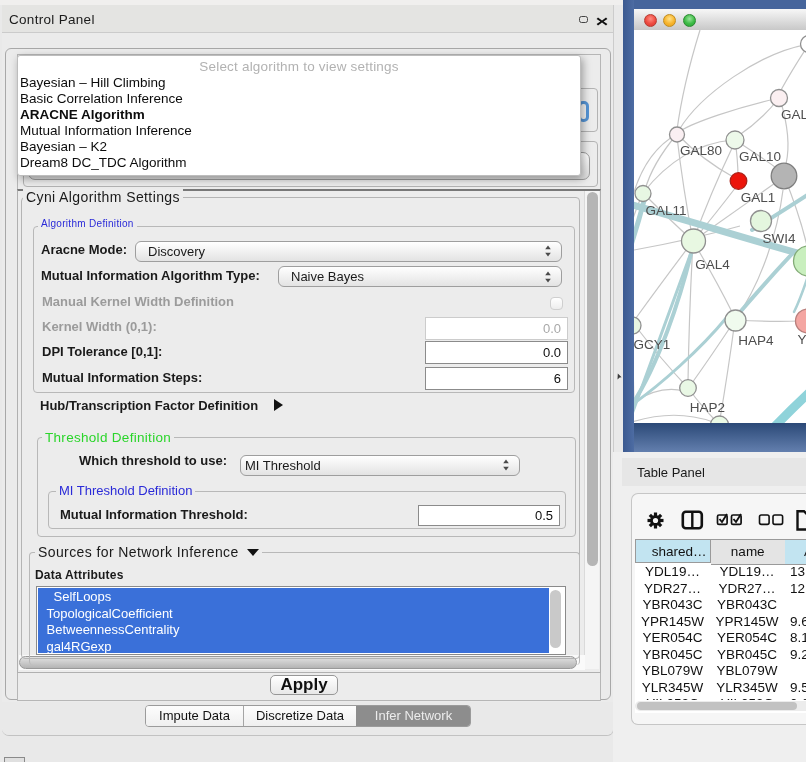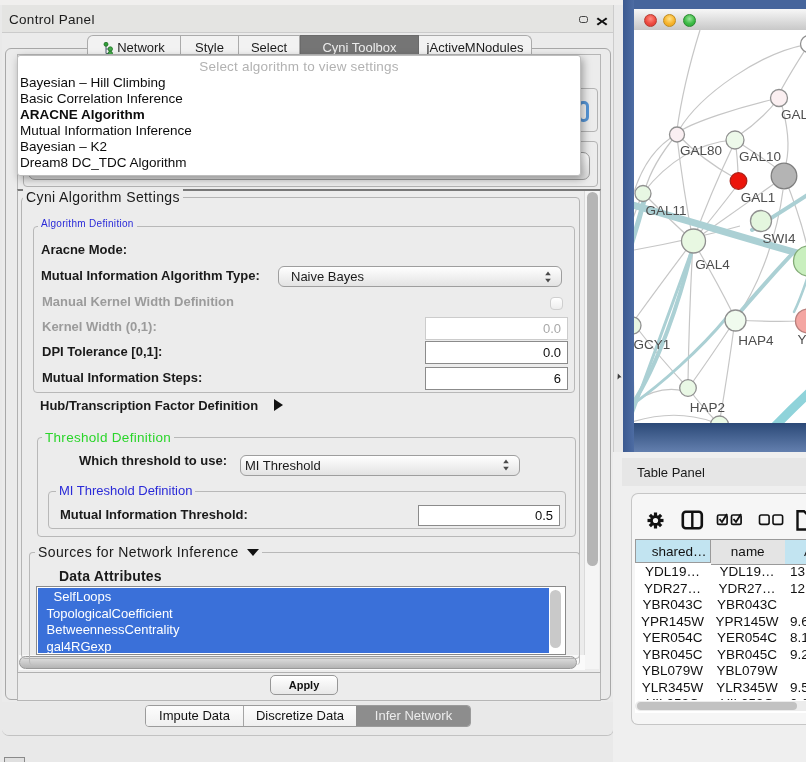--- a/index.html
+++ b/index.html
@@ -17,33 +17,20 @@
   <div class="abs" style="left:7px;top:7px;font-size:13.5px;letter-spacing:0.3px;color:#1a1a1a;">Control Panel</div>
 
   <div class="abs" style="left:577px;top:11px;width:7px;height:5px;border:1.5px solid #444;border-radius:2.5px;"></div>
 
   <svg class="abs" style="left:594px;top:10.5px;" width="12" height="11" viewBox="0 0 12 11">
     <path d="M2 1.5 L6 4.6 L10 1.5 L11.4 3 L7.6 5.5 L11.4 8 L10 9.5 L6 6.4 L2 9.5 L0.6 8 L4.4 5.5 L0.6 3 Z" fill="#111"></path>
   </svg>
 
   <div class="abs" style="left:2.5px;top:42.5px;width:604px;height:650px;border:1px solid #a8a8a8;border-radius:6px;background:#ebebeb;"></div>
 
-  <div id="tabs" class="abs" style="left:85px;top:30px;height:25px;display:flex;font-size:13px;line-height:23px;text-align:center;color:#1c1c1c;">
-    <div style="width:92px;background:#f2f2f2;border:1px solid #ababab;border-bottom:none;border-radius:6px 0 0 0;">
-      <svg width="11" height="13" viewBox="0 0 11 13" style="vertical-align:-2.5px;margin-right:3px;">
-        <path d="M3 3 L3 11.5 M3 7 L6.5 7 M3 11.5 L6.5 11.5" fill="none" stroke="#5a6b7a" stroke-width="1.1"></path>
-        <circle cx="3" cy="2.3" r="2" fill="#2f9e37" stroke="#1c6e22" stroke-width="0.8"></circle>
-        <circle cx="7.3" cy="7" r="2.2" fill="#44ad4a" stroke="#1c6e22" stroke-width="0.8"></circle>
-        <circle cx="7.3" cy="11.5" r="2.2" fill="#44ad4a" stroke="#1c6e22" stroke-width="0.8"></circle>
-      </svg>Network</div>
-    <div style="width:57px;background:#f2f2f2;border:1px solid #ababab;border-bottom:none;border-left:none;">Style</div>
-    <div style="width:60px;background:#f2f2f2;border:1px solid #ababab;border-bottom:none;border-left:none;">Select</div>
-    <div style="width:117px;background:#757575;border:1px solid #6b6b6b;border-bottom:none;color:#ededed;">Cyni Toolbox</div>
-    <div style="width:112px;background:#f2f2f2;border:1px solid #ababab;border-bottom:none;border-left:none;border-radius:0 6px 0 0;">jActiveMNodules</div>
-  </div>
 
   <div class="abs" style="left:15px;top:49px;width:582px;height:645px;background:#ececec;border:1px solid #b6b6b6;"></div>
 
   <div class="abs" style="left:21px;top:83px;width:573px;height:42px;border:1px solid #b3b3b3;border-radius:4px;"></div>
   <div class="abs" style="left:576px;top:96px;width:5px;height:15px;border:3px solid #5695d6;border-radius:5px;background:#f4f4f4;"></div>
 
   <div class="abs" style="left:21px;top:136px;width:573px;height:44px;border:1px solid #b3b3b3;border-radius:4px;"></div>
   <div class="abs" style="left:26px;top:147px;width:560px;height:26px;border:1px solid #9d9d9d;border-radius:7px;background:linear-gradient(#ffffff,#dcdcdc);"></div>
 
   <div class="abs" style="left:15px;top:184px;width:582px;height:481px;background:#ececec;border:1px solid #b0b0b0;border-top:2px solid #787878;"></div>
@@ -54,20 +41,26 @@
   <div class="abs" style="left:17px;top:650px;width:566px;height:15px;background:#fafafa;"></div>
   <div class="abs" style="left:17px;top:651px;width:556px;height:11px;background:linear-gradient(#e2e2e2,#b4b4b4);border:1px solid #999;border-radius:7px;"></div>
   <div id="settings" style="position:absolute;left:0;top:0;width:611px;height:730px;font-size:13px;color:#1a1a1a;white-space:nowrap;">
 
     <div class="abs" style="left:19px;top:192px;width:557px;height:460px;border:1px solid #b4b4b4;border-radius:4px;"></div>
     <div class="abs" style="left:21px;top:184px;background:#ececec;padding:0 3px;font-size:14px;letter-spacing:0.4px;">Cyni Algorithm Settings</div>
 
     <div class="abs" style="left:31px;top:221px;width:540px;height:165px;border:1px solid #b8b8b8;border-radius:4px;"></div>
     <div class="abs" style="left:36px;top:213px;background:#ececec;padding:0 3px;color:#2a2ad8;font-size:10px;letter-spacing:0.3px;">Algorithm Definition</div>
     <div class="abs b" style="left:39px;top:236.5px;">Aracne Mode:</div>
+    <div class="abs" style="left:133px;top:235.5px;width:413px;height:19px;border:1px solid #9e9e9e;border-radius:6px;background:linear-gradient(#ffffff,#e3e3e3);line-height:19px;padding-left:12px;">Discovery
+      <svg class="abs" style="right:9px;top:3.5px;" width="8" height="12" viewBox="0 0 8 12">
+          <path d="M4 0.5 L6.8 4.2 L1.2 4.2 Z" fill="#4a4a4a"></path>
+          <path d="M4 11.5 L6.8 7.8 L1.2 7.8 Z" fill="#4a4a4a"></path>
+        </svg>
+    </div>
     <div class="abs b" style="left:39px;top:262.5px;">Mutual Information Algorithm Type:</div>
     <div class="abs" style="left:276px;top:261px;width:270px;height:19px;border:1px solid #9e9e9e;border-radius:6px;background:linear-gradient(#ffffff,#e3e3e3);line-height:19px;padding-left:12px;">Naive Bayes
       <svg class="abs" style="right:9px;top:3.5px;" width="8" height="12" viewBox="0 0 8 12">
           <path d="M4 0.5 L6.8 4.2 L1.2 4.2 Z" fill="#4a4a4a"></path>
           <path d="M4 11.5 L6.8 7.8 L1.2 7.8 Z" fill="#4a4a4a"></path>
         </svg>
     </div>
     <div class="abs b" style="left:40px;top:288.5px;color:#9b9b9b;">Manual Kernel Width Definition</div>
     <div class="abs" style="left:548px;top:291.5px;width:11px;height:11px;border:1.5px solid #cfcfcf;border-radius:4px;background:linear-gradient(#ffffff,#ededed);"></div>
     <div class="abs b" style="left:40px;top:313.5px;color:#9b9b9b;">Kernel Width (0,1):</div>
@@ -92,21 +85,21 @@
 
     <div class="abs" style="left:46px;top:486px;width:516px;height:36px;border:1px solid #b8b8b8;border-radius:4px;"></div>
     <div class="abs" style="left:54px;top:478px;background:#ececec;padding:0 3px;color:#2a2ad8;">MI Threshold Definition</div>
     <div class="abs b" style="left:58px;top:501.5px;">Mutual Information Threshold:</div>
     <div class="abs" style="left:416px;top:500px;width:134px;height:19px;border:1px solid #8b8b8b;background:#ffffff;text-align:right;line-height:19px;padding-right:6px;color:#0c0c0c;">0.5</div>
 
     <div class="abs" style="left:27px;top:546.5px;width:549px;height:112px;border:1px solid #b8b8b8;border-radius:4px;border-bottom:none;"></div>
     <div class="abs" style="left:33px;top:539px;background:#ececec;padding:0 3px;font-size:14px;letter-spacing:0.4px;">Sources for Network Inference
       <span style="display:inline-block;width:0;height:0;border-top:7px solid #111;border-left:6.5px solid transparent;border-right:6.5px solid transparent;vertical-align:1px;margin-left:4px;"></span>
     </div>
-    <div class="abs b" style="left:33px;top:562.5px;font-size:14px;letter-spacing:0.2px;margin-left:24px;">Data Attributes</div>
+    <div class="abs b" style="left:33px;top:562.5px;font-size:12px;letter-spacing:0.2px;">Data Attributes</div>
 
     <div class="abs" style="left:33.5px;top:581px;width:528px;height:67px;border:1px solid #8a8a8a;background:#ffffff;">
       <div class="abs" style="left:1px;top:1px;width:511px;height:64px;background:#3a70d9;color:#ffffff;font-size:13px;line-height:16.5px;padding-top:1px;">
         <div style="padding-left:16px;">SelfLoops</div>
         <div style="padding-left:9px;">TopologicalCoefficient</div>
         <div style="padding-left:9px;">BetweennessCentrality</div>
         <div style="padding-left:9px;">gal4RGexp</div>
       </div>
       <div class="abs" style="left:513px;top:3px;width:11px;height:58px;background:#c9c9c9;border-radius:5.5px;"></div>
     </div>
@@ -117,21 +110,21 @@
     <div style="font-size:13.5px;color:#0c0c0c;line-height:15.9px;padding-left:2px;margin-top:-1px;">
       Bayesian – Hill Climbing<br>
       Basic Correlation Inference<br>
       <span class="b">ARACNE Algorithm</span><br>
       Mutual Information Inference<br>
       Bayesian – K2<br>
       Dream8 DC_TDC Algorithm
     </div>
   </div>
 
-  <div class="abs" style="left:268px;top:670px;width:66px;height:18px;border:1px solid #979797;border-radius:5px;background:linear-gradient(#ffffff,#e8e8e8);text-align:center;font-size:11px;font-weight:bold;color:#111;line-height:18px;">Apply</div>
+  <div class="abs" style="left:268px;top:670px;width:66px;height:18px;border:1px solid #979797;border-radius:5px;background:linear-gradient(#ffffff,#e8e8e8);text-align:center;font-size:17px;font-weight:bold;color:#111;line-height:18px;">Apply</div>
 
   <div class="abs" style="left:0;top:697px;width:100%;height:33px;background:#e9e9e9;border-radius:0 0 7px 7px;"></div>
   <div id="segtabs" class="abs" style="left:143px;top:700px;height:20px;border:1px solid #9b9b9b;border-radius:4px;overflow:hidden;display:flex;font-size:13px;line-height:20px;text-align:center;">
     <div style="width:97px;background:linear-gradient(#fdfdfd,#efefef);color:#111;">Impute Data</div>
     <div style="width:112px;background:linear-gradient(#fdfdfd,#efefef);color:#111;border-left:1px solid #a5a5a5;">Discretize Data</div>
     <div style="width:113px;background:#8d8d8d;color:#ececec;border-left:1px solid #8d8d8d;">Infer Network</div>
   </div>
 </div>
 
 <div id="netwin" class="abs" style="left:623px;top:0;width:183px;height:452px;background:#46659c;">

